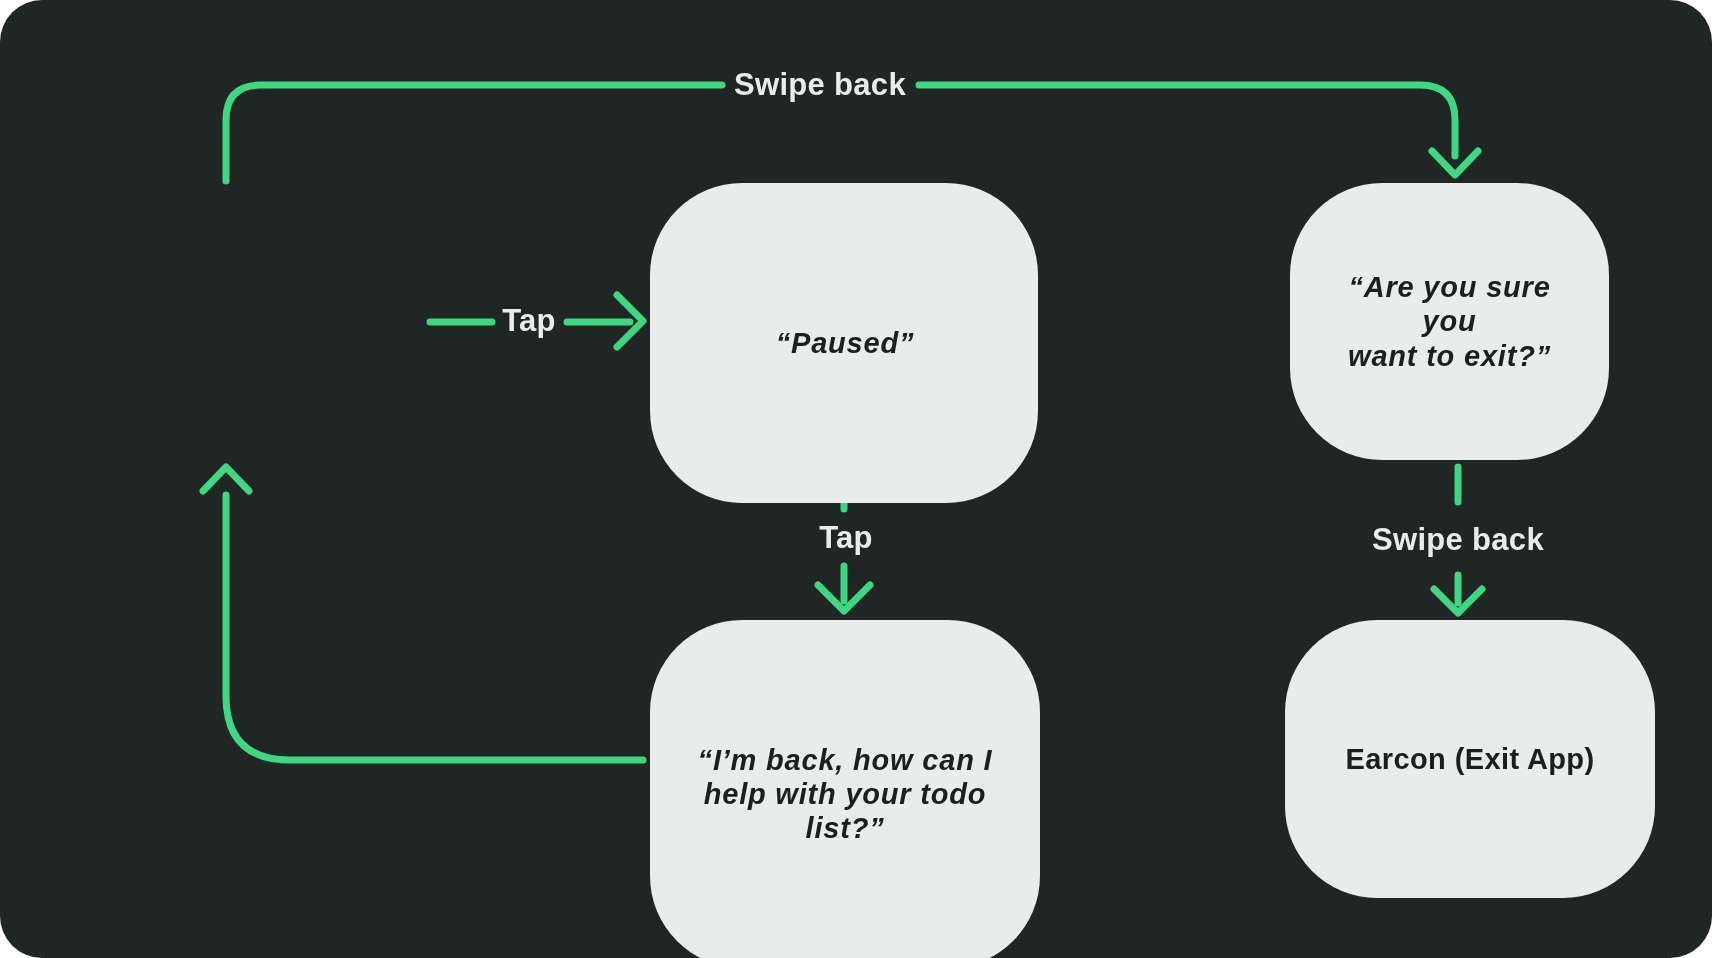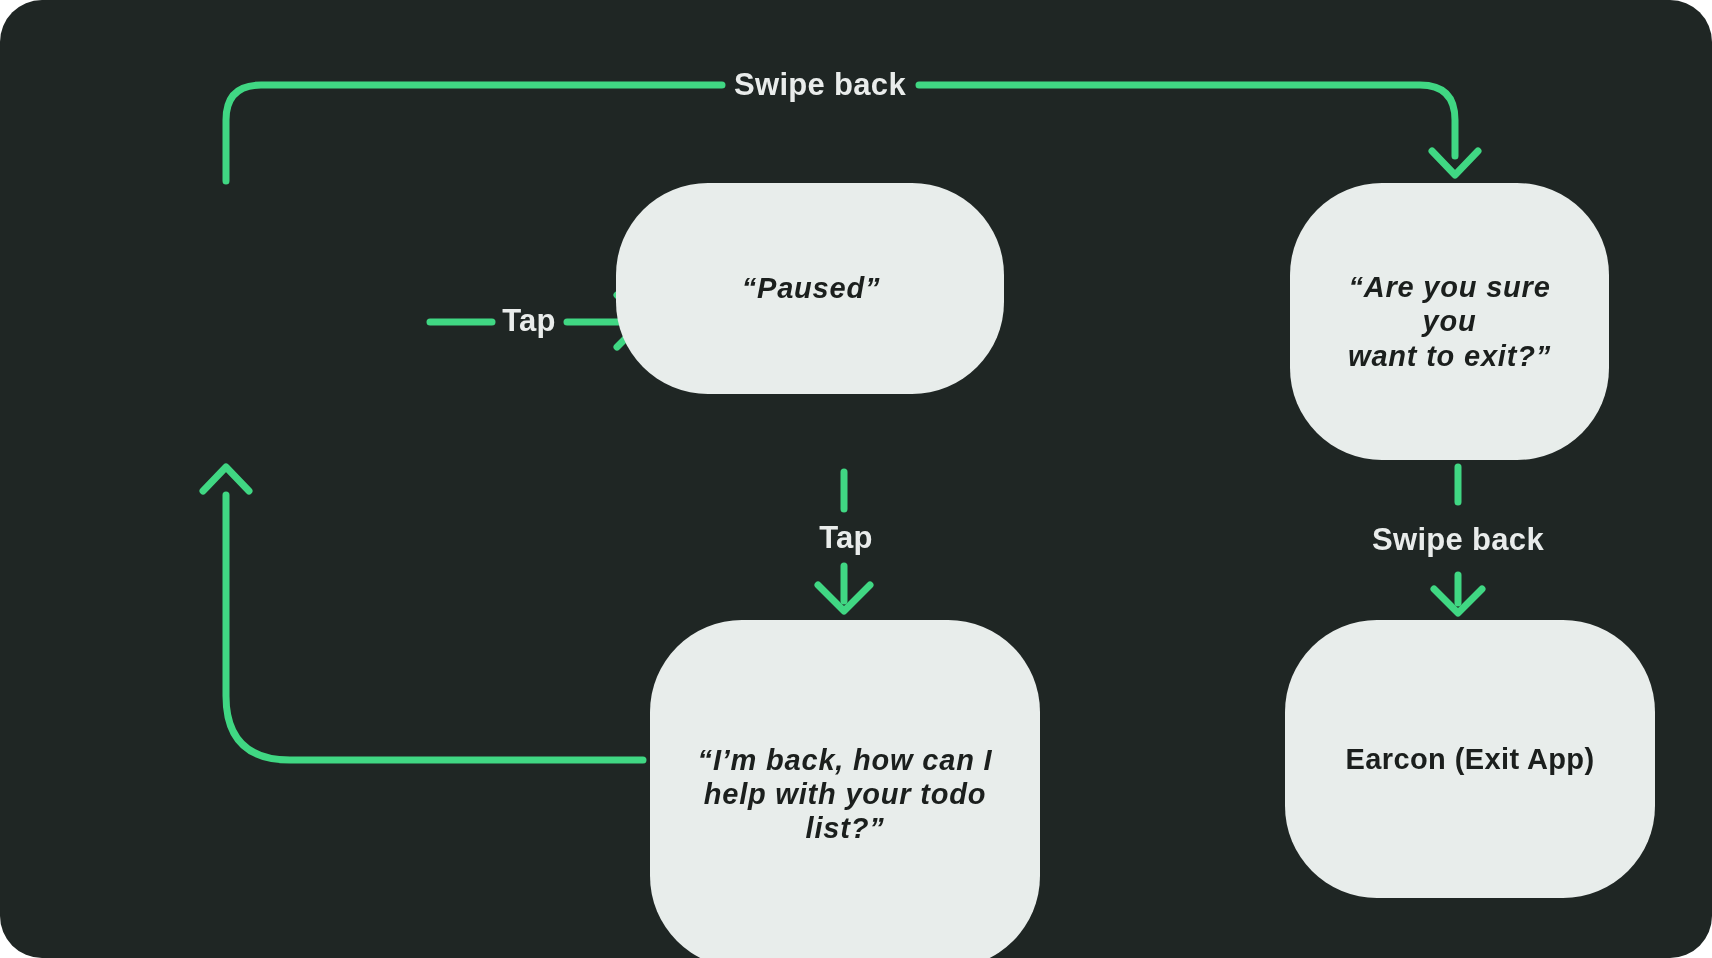--- a/index.html
+++ b/index.html
@@ -44,21 +44,21 @@
     font-size:29px;
     font-weight:700;
     font-style:italic;
     line-height:1.18;
     letter-spacing:0.8px;
     white-space:pre-line;
     padding:20px 34px;
   }
   .node.no-italic{font-style:normal;letter-spacing:0.4px;}
   #node-listening{left:35px;top:183px;width:388px;height:277px;}
-  #node-paused{left:616px;top:183px;width:388px;height:211px;padding-left:36px;}
+  #node-paused{left:650px;top:183px;width:388px;height:320px;padding-left:36px;}
   #node-confirm{left:1290px;top:183px;width:319px;height:277px;}
   #node-back{left:650px;top:620px;width:390px;height:348px;}
   #node-earcon{left:1285px;top:620px;width:370px;height:278px;}
   .edge-label{
     position:absolute;
     transform:translate(-50%,-50%);
     color:var(--label-text);
     font-size:31px;
     font-weight:700;
     letter-spacing:0.3px;

